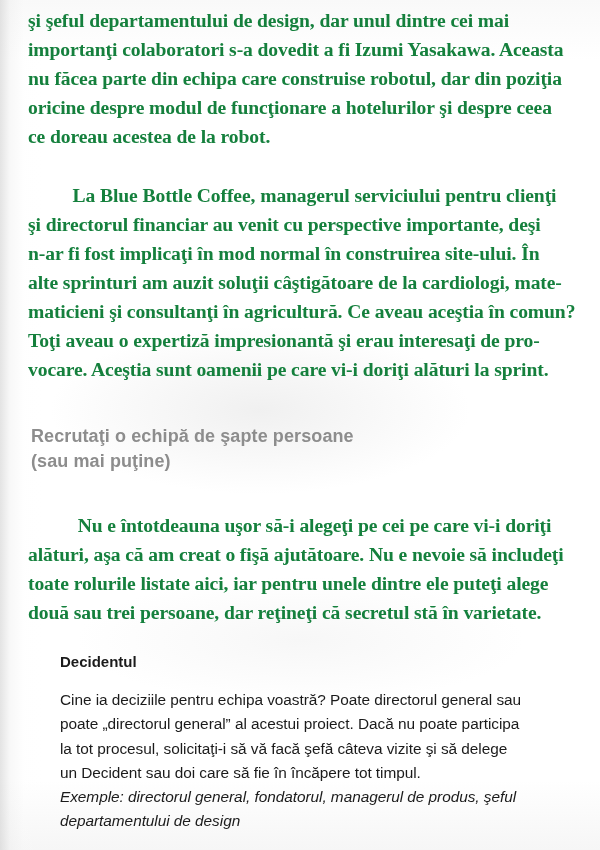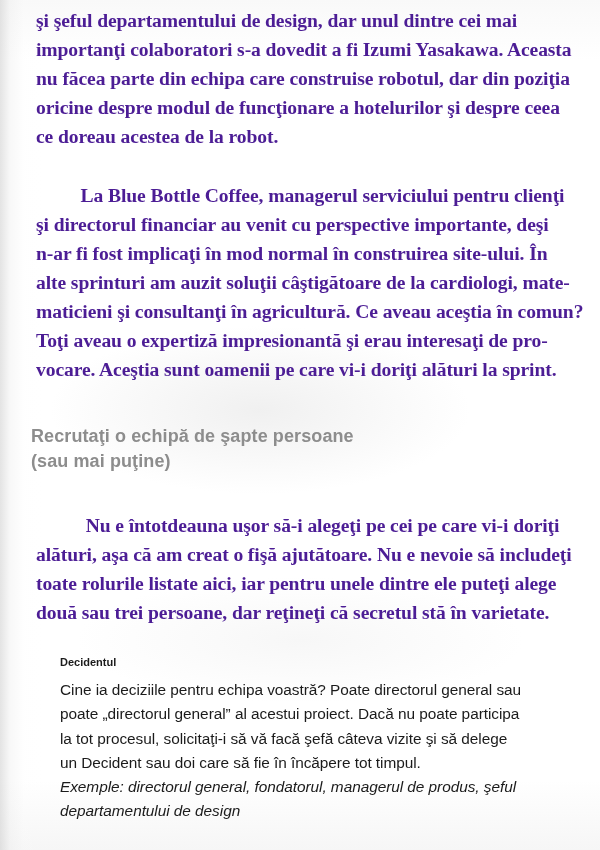--- a/index.html
+++ b/index.html
@@ -29,23 +29,23 @@
   }
 
   .content {
     position: absolute;
     inset: 0;
   }
 
   
   .body-block {
     position: absolute;
-    left: 36px;
+    left: 28px;
     width: 543px;
-    color: #4c1d95;
+    color: #15803d;
     font-family: "Liberation Serif", serif;
     font-size: 19.6px;
     font-weight: 700;
     line-height: 29px;
     text-align: justify;
     text-align-last: left;
     letter-spacing: -0.1px;
     -webkit-font-smoothing: none;
   }
   .body-block .ln {
@@ -88,23 +88,23 @@
     color: #1b1b1b;
     font-family: "Liberation Sans", sans-serif;
     font-size: 15.4px;
     font-weight: 400;
     line-height: 24.2px;
     letter-spacing: -0.05px;
   }
   #callout .ct { display: block; white-space: nowrap; }
   #callout-title {
     font-weight: 700;
-    font-size: 11px;
+    font-size: 15px;
     letter-spacing: 0px;
-    margin-bottom: 4px;
+    margin-bottom: 14px;
   }
   #callout .ital { font-style: italic; }
 </style>
 </head>
 <body>
 
 <div class="page"></div>
 
 <div class="content">
 

